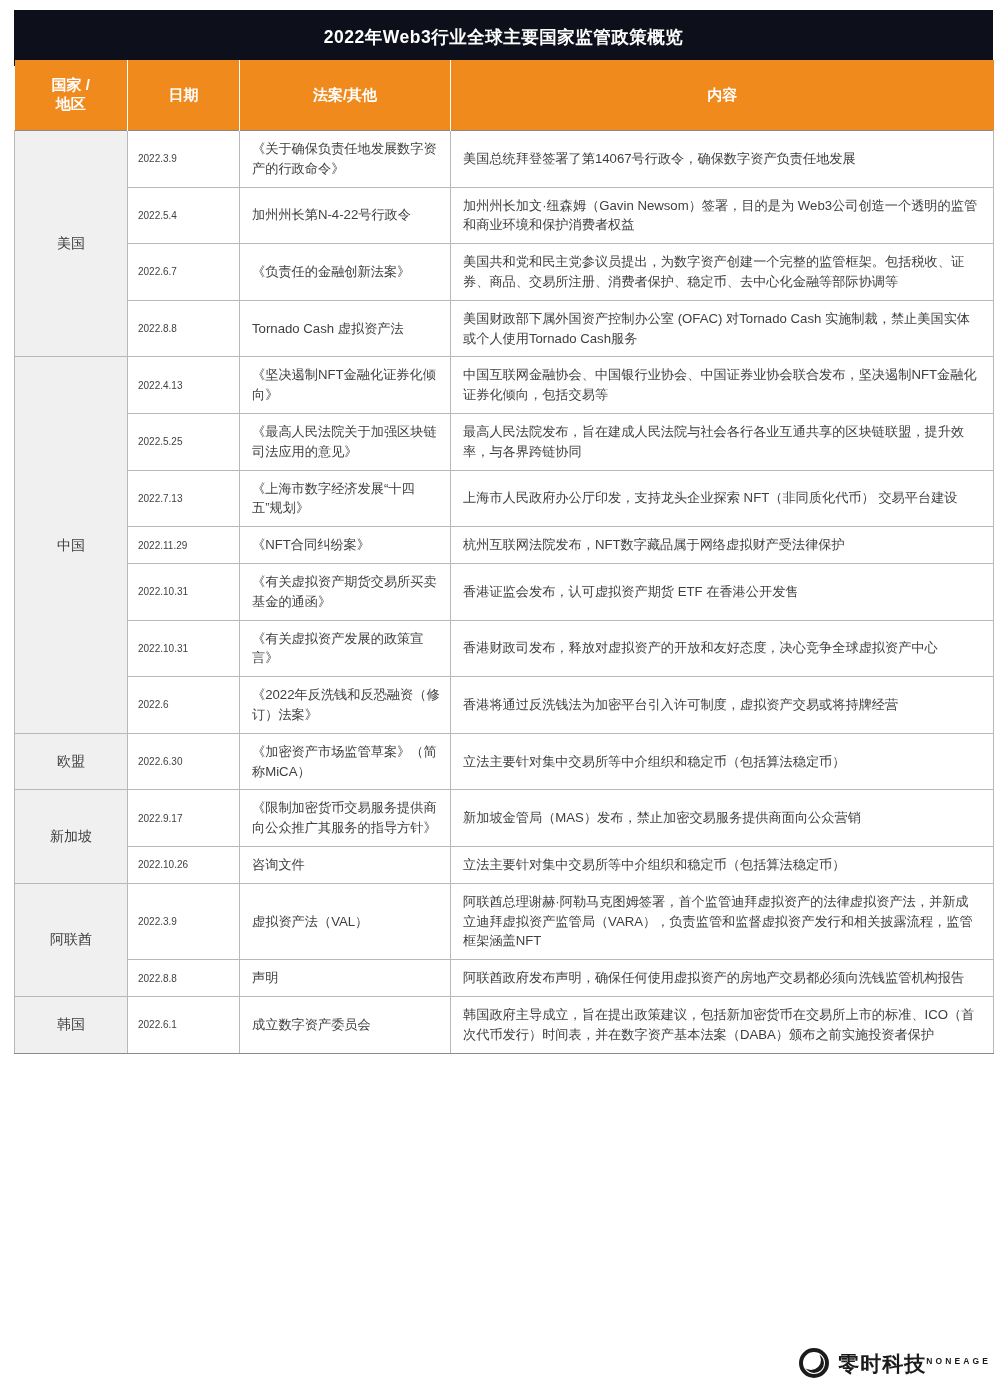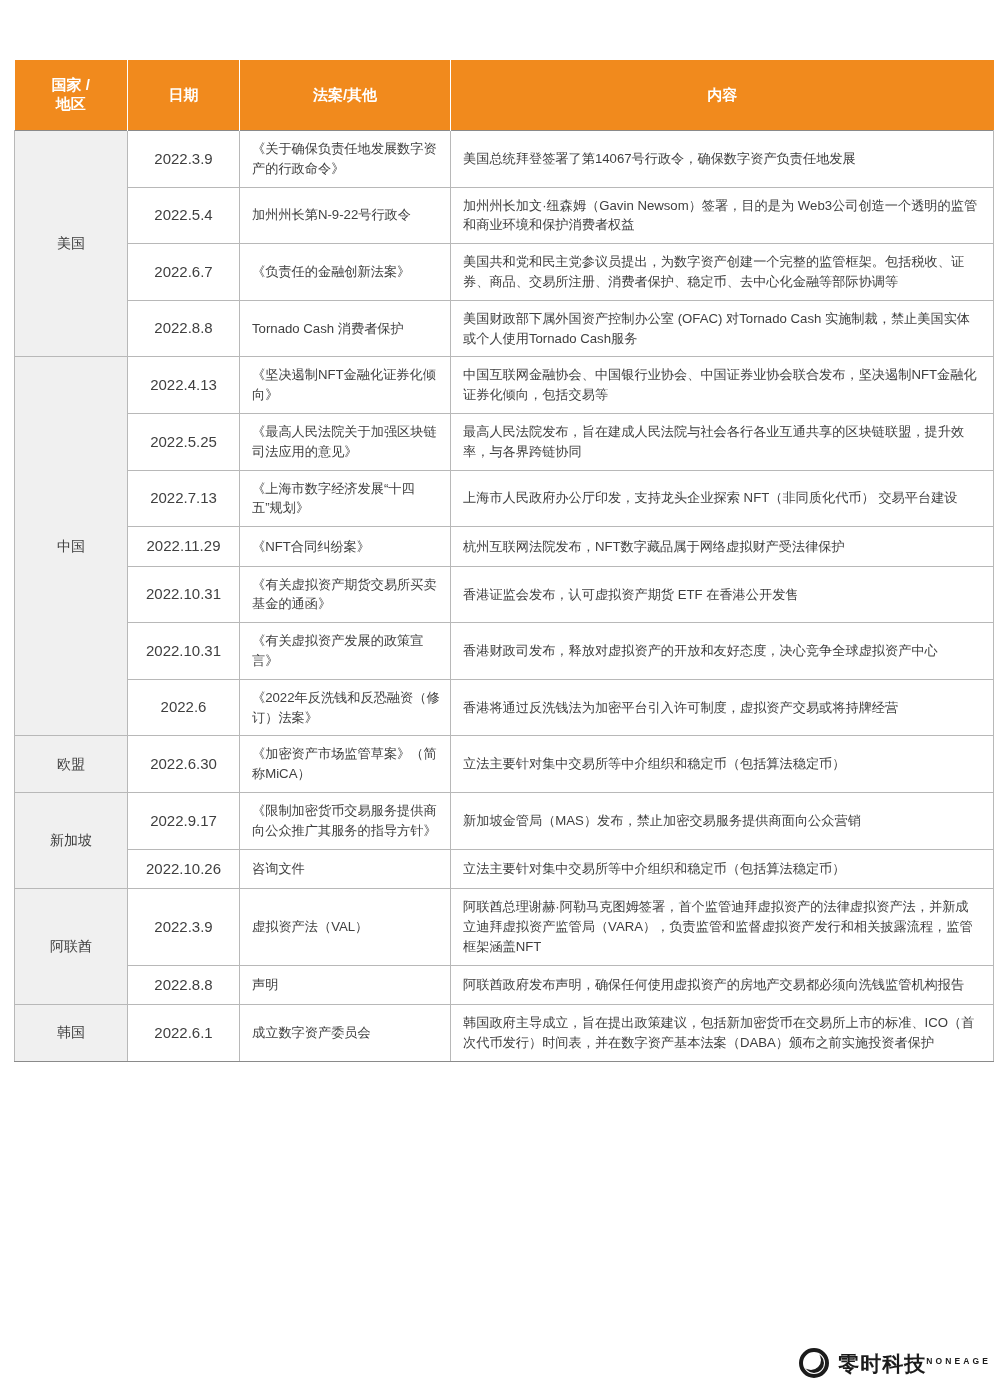--- a/index.html
+++ b/index.html
@@ -85,23 +85,23 @@
 
   td.country {
     background: #f0f0f0;
     text-align: center;
     font-size: 14px;
     color: #3c3c3c;
     vertical-align: middle;
     padding: 6px 4px;
   }
   td.date {
-    text-align: center;
+    text-align: left;
     white-space: nowrap;
-    font-size: 15px;
+    font-size: 10px;
   }
   td.act {
     text-align: left;
     padding-left: 12px;
     padding-right: 8px;
   }
   td.content {
     text-align: left;
     padding-left: 12px;
     padding-right: 12px;
@@ -165,20 +165,23 @@
     color: #1b1b1b;
     letter-spacing: 3.1px;
     margin-top: 4px;
   }
 </style>
 </head>
 <body>
 
 <div id="page">
 
+  <div class="title-bar">
+    <div class="title-text">2022年Web3行业全球主要国家监管政策概览</div>
+  </div>
 
   <table class="tbl">
     <colgroup>
       <col class="c-country">
       <col class="c-date">
       <col class="c-act">
       <col class="c-content">
     </colgroup>
     <thead>
       <tr>
@@ -193,31 +196,31 @@
     </thead>
     <tbody id="table-body">
         <tr class="group-start">
           <td class="country" rowspan="4">美国</td>
           <td class="date">2022.3.9</td>
           <td class="act">《关于确保负责任地发展数字资产的行政命令》</td>
           <td class="content">美国总统拜登签署了第14067号行政令，确保数字资产负责任地发展</td>
         </tr>
         <tr>
           <td class="date">2022.5.4</td>
-          <td class="act">加州州长第N-9-22号行政令</td>
+          <td class="act">加州州长第N-4-22号行政令</td>
           <td class="content">加州州长加文·纽森姆（Gavin Newsom）签署，目的是为 Web3公司创造一个透明的监管和商业环境和保护消费者权益</td>
         </tr>
         <tr>
           <td class="date">2022.6.7</td>
           <td class="act">《负责任的金融创新法案》</td>
           <td class="content">美国共和党和民主党参议员提出，为数字资产创建一个完整的监管框架。包括税收、证券、商品、交易所注册、消费者保护、稳定币、去中心化金融等部际协调等</td>
         </tr>
         <tr>
           <td class="date">2022.8.8</td>
-          <td class="act">Tornado Cash 消费者保护</td>
+          <td class="act">Tornado Cash 虚拟资产法</td>
           <td class="content">美国财政部下属外国资产控制办公室 (OFAC) 对Tornado Cash 实施制裁，禁止美国实体或个人使用Tornado Cash服务</td>
         </tr>
         <tr class="group-start">
           <td class="country" rowspan="7">中国</td>
           <td class="date">2022.4.13</td>
           <td class="act">《坚决遏制NFT金融化证券化倾向》</td>
           <td class="content">中国互联网金融协会、中国银行业协会、中国证券业协会联合发布，坚决遏制NFT金融化证券化倾向，包括交易等</td>
         </tr>
         <tr>
           <td class="date">2022.5.25</td>

